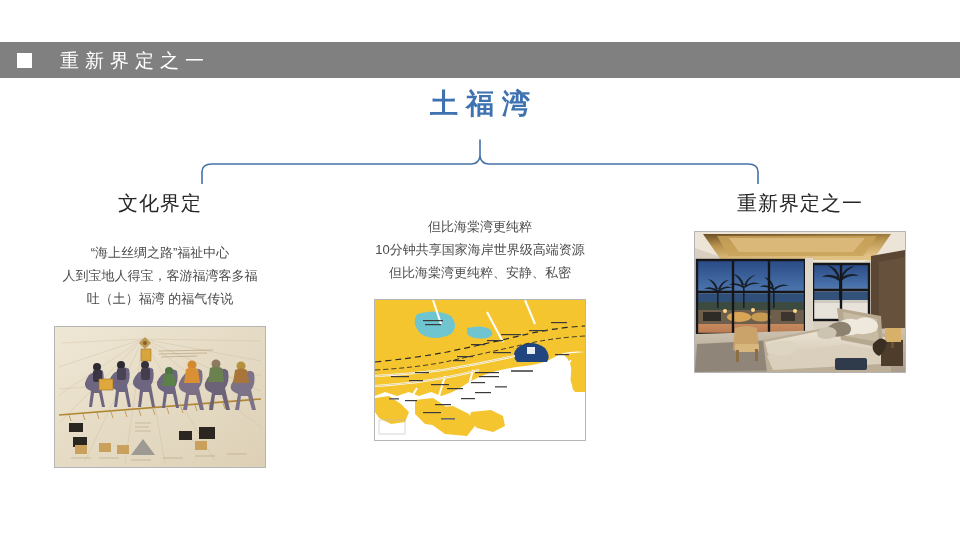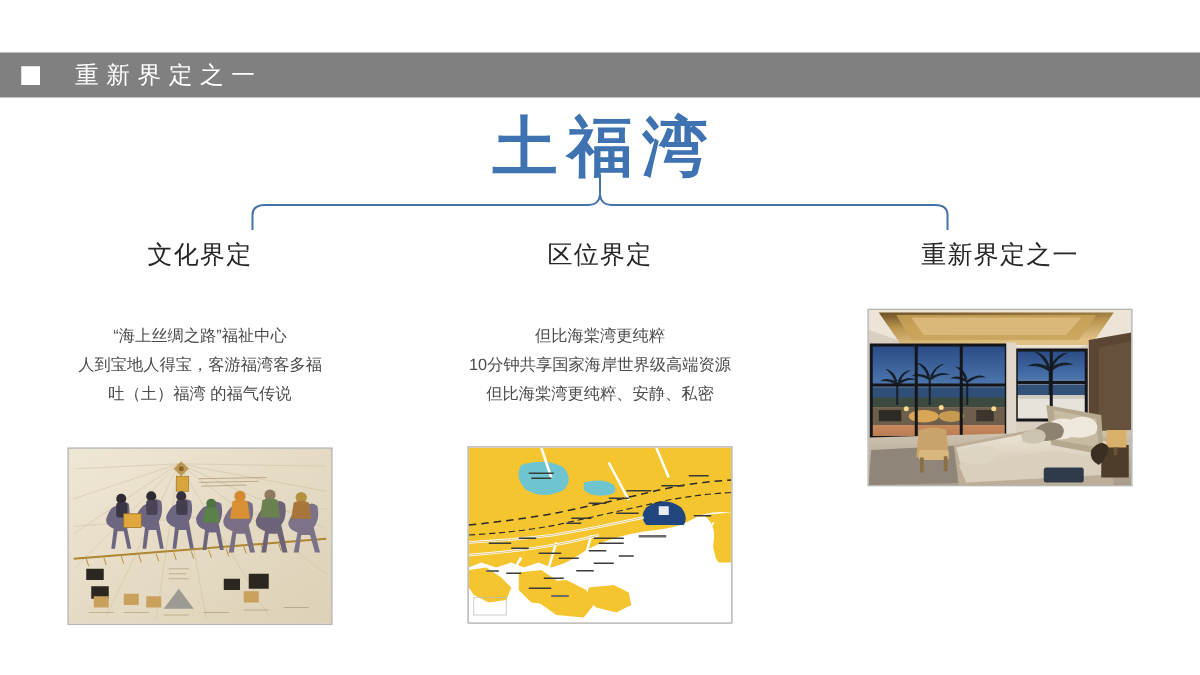--- a/index.html
+++ b/index.html
@@ -45,21 +45,21 @@
   }
 
   
   #main-title {
     position: absolute;
     left: 0;
     top: 88px;
     width: 960px;
     text-align: center;
     color: #3f72b0;
-    font-size: 52px;
+    font-size: 28px;
     font-weight: 700;
     letter-spacing: 8px;
     text-indent: 8px;
     line-height: 1.15;
     font-family: "DejaVu Serif", "Liberation Serif", serif;
   }
 
   
   #brace-connector {
     position: absolute;
@@ -75,21 +75,20 @@
     left: 0;
     top: 190px;
     width: 960px;
     display: flex;
   }
   .column {
     width: 320px;
     display: flex;
     flex-direction: column;
     align-items: center;
-    gap: 16px;
   }
   .col-heading {
     font-size: 20px;
     color: #262626;
     letter-spacing: 1px;
     font-family: "DejaVu Serif", "Liberation Serif", serif;
     line-height: 1.3;
     margin: 0;
     padding: 0;
     white-space: nowrap;
@@ -256,21 +255,20 @@
             <line x1="80" y1="96" x2="96" y2="96"></line>
               <line x1="80" y1="100" x2="94" y2="100"></line>
             <line x1="80" y1="104" x2="96" y2="104"></line>
           </g>
         </g>
       </svg>
     </div>
   </div>
 
   <div class="column col-2">
-    <div class="col-heading">区位界定</div>
     <div class="col-lines">
       <span class="col-line">但比海棠湾更纯粹</span>
       <span class="col-line">10分钟共享国家海岸世界级高端资源</span>
       <span class="col-line">但比海棠湾更纯粹、安静、私密</span>
     </div>
     <div class="thumb">
       <svg viewBox="0 0 210 140" preserveAspectRatio="none" xmlns="http://www.w3.org/2000/svg">
         <rect x="0" y="0" width="210" height="140" fill="#ffffff"></rect>
 
         <path d="M0,0 L210,0 L210,52 Q190,50 178,58 Q168,64 150,66 Q130,68 112,74

